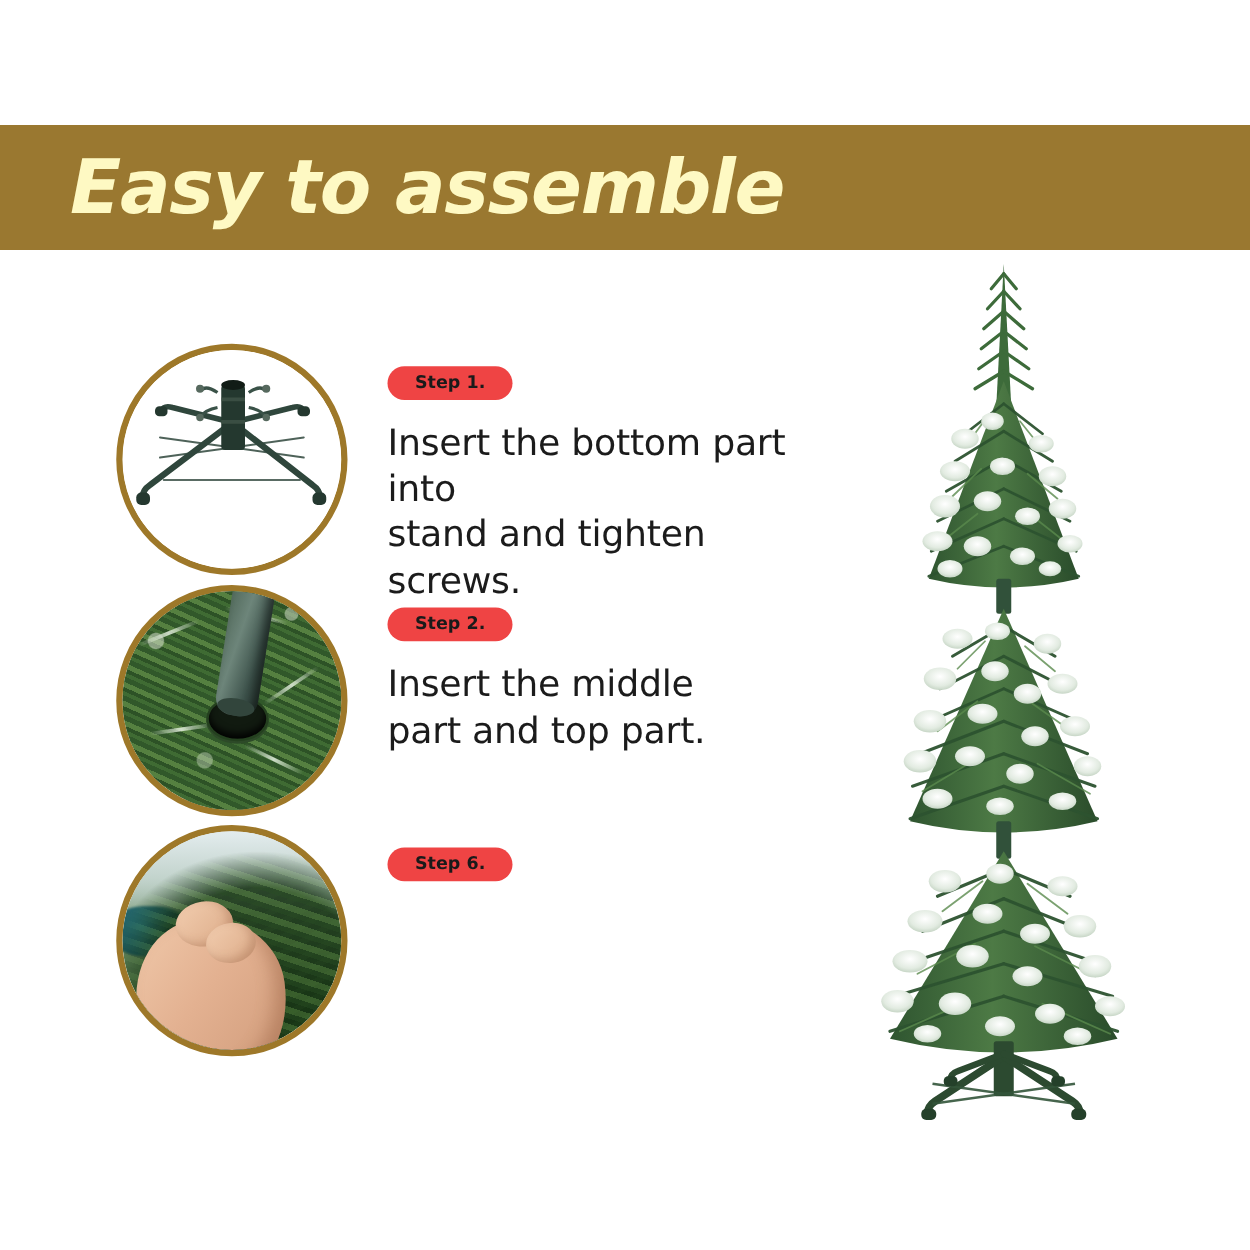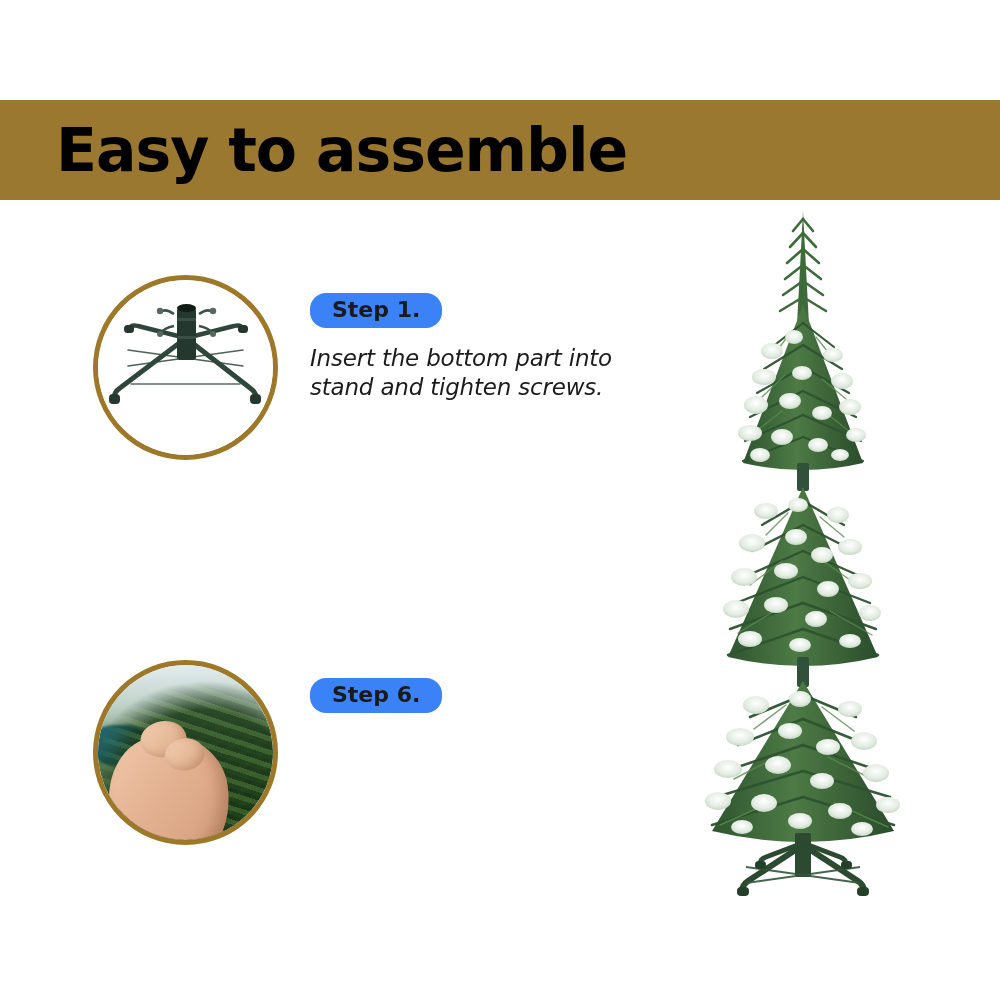--- a/index.html
+++ b/index.html
@@ -10,23 +10,24 @@
     overflow:hidden;position:relative;
   }
   #page{position:absolute;inset:0;background:#fff;}
 
   
   .banner{
     position:absolute;left:0;top:100px;width:1000px;height:100px;
     background:#9a7830;display:flex;align-items:center;
   }
   .banner-title{
-    color:#000000;font-size:60px;line-height:1;font-weight:bold;
+    color:#fef9c3;font-size:60px;line-height:1;font-weight:bold;
     letter-spacing:-1px;margin-left:56px;white-space:nowrap;
     font-family:"DejaVu Sans","Liberation Sans",sans-serif;
+    font-style:italic;
   }
 
   
   .steps{position:absolute;left:0;top:200px;width:660px;height:800px;}
   .step-row{position:absolute;left:0;width:660px;height:193px;}
   .step-row.r1{top:75px;}
   .step-row.r2{top:268px;}
   .step-row.r3{top:460px;}
 
   .circle-wrap{
@@ -106,29 +107,29 @@
     position:absolute;left:-4%;top:34%;width:58px;height:40px;border-radius:40%;
     background:radial-gradient(circle at 40% 40%,#1f6f78,#0e3f48);filter:blur(1px);opacity:.9;
   }
 
   
   .step-text{position:absolute;left:310px;top:0;width:350px;}
   .r1 .step-text{top:18px;}
   .r2 .step-text{top:18px;}
   .r3 .step-text{top:18px;}
   .step-badge{
-    display:inline-block;background:#3b82f6;color:#1a1a1a;
-    font-size:22px;font-weight:bold;border-radius:16px;
+    display:inline-block;background:#ef4444;color:#1a1a1a;
+    font-size:14px;font-weight:bold;border-radius:16px;
     padding:6px 22px 7px 22px;line-height:1;
     font-family:"DejaVu Sans","Liberation Sans",sans-serif;
   }
   .step-desc{
-    margin-top:16px;color:#1b1b1b;font-size:23px;line-height:1.26;
+    margin-top:16px;color:#1b1b1b;font-size:29px;line-height:1.26;
     font-family:"DejaVu Sans","Liberation Sans",sans-serif;
-    letter-spacing:-.2px;white-space:pre-line;font-style:italic;
+    letter-spacing:-.2px;white-space:pre-line;
   }
 
   
   .tree-area{position:absolute;left:690px;top:205px;width:310px;height:700px;}
   .tree-area svg{position:absolute;left:0;top:0;}
 </style>
 </head>
 <body>
 
 <div id="page">
@@ -184,20 +185,39 @@
           </div>
         </div>
       </div>
       <div class="step-text">
         <span class="step-badge">Step 1.</span>
         <div class="step-desc">Insert the bottom part into
 stand and tighten screws.</div>
       </div>
     </div>
 
+    <div class="step-row r2">
+      <div class="circle-wrap">
+        <div class="circle-inner">
+          <div class="needles-bg"></div>
+          <div class="needle-streak" style="left:6%;top:18%;transform:rotate(-22deg)"></div>
+          <div class="needle-streak" style="left:46%;top:10%;transform:rotate(14deg)"></div>
+          <div class="needle-streak" style="left:12%;top:62%;transform:rotate(-8deg)"></div>
+          <div class="needle-streak" style="left:54%;top:76%;transform:rotate(26deg)"></div>
+          <div class="needle-streak" style="left:62%;top:42%;transform:rotate(-34deg)"></div>
+          <div class="socket"></div>
+          <div class="pole"></div>
+        </div>
+      </div>
+      <div class="step-text">
+        <span class="step-badge">Step 2.</span>
+        <div class="step-desc">Insert the middle
+part and top part.</div>
+      </div>
+    </div>
 
     <div class="step-row r3">
       <div class="circle-wrap">
         <div class="circle-inner">
           <div class="comb-bg"></div>
           <div class="comb-blur-top"></div>
           <div class="teal-blob"></div>
           <div class="comb-foliage"></div>
           <div class="hand">
             <div class="finger" style="left:40px;top:-14px;"></div>

